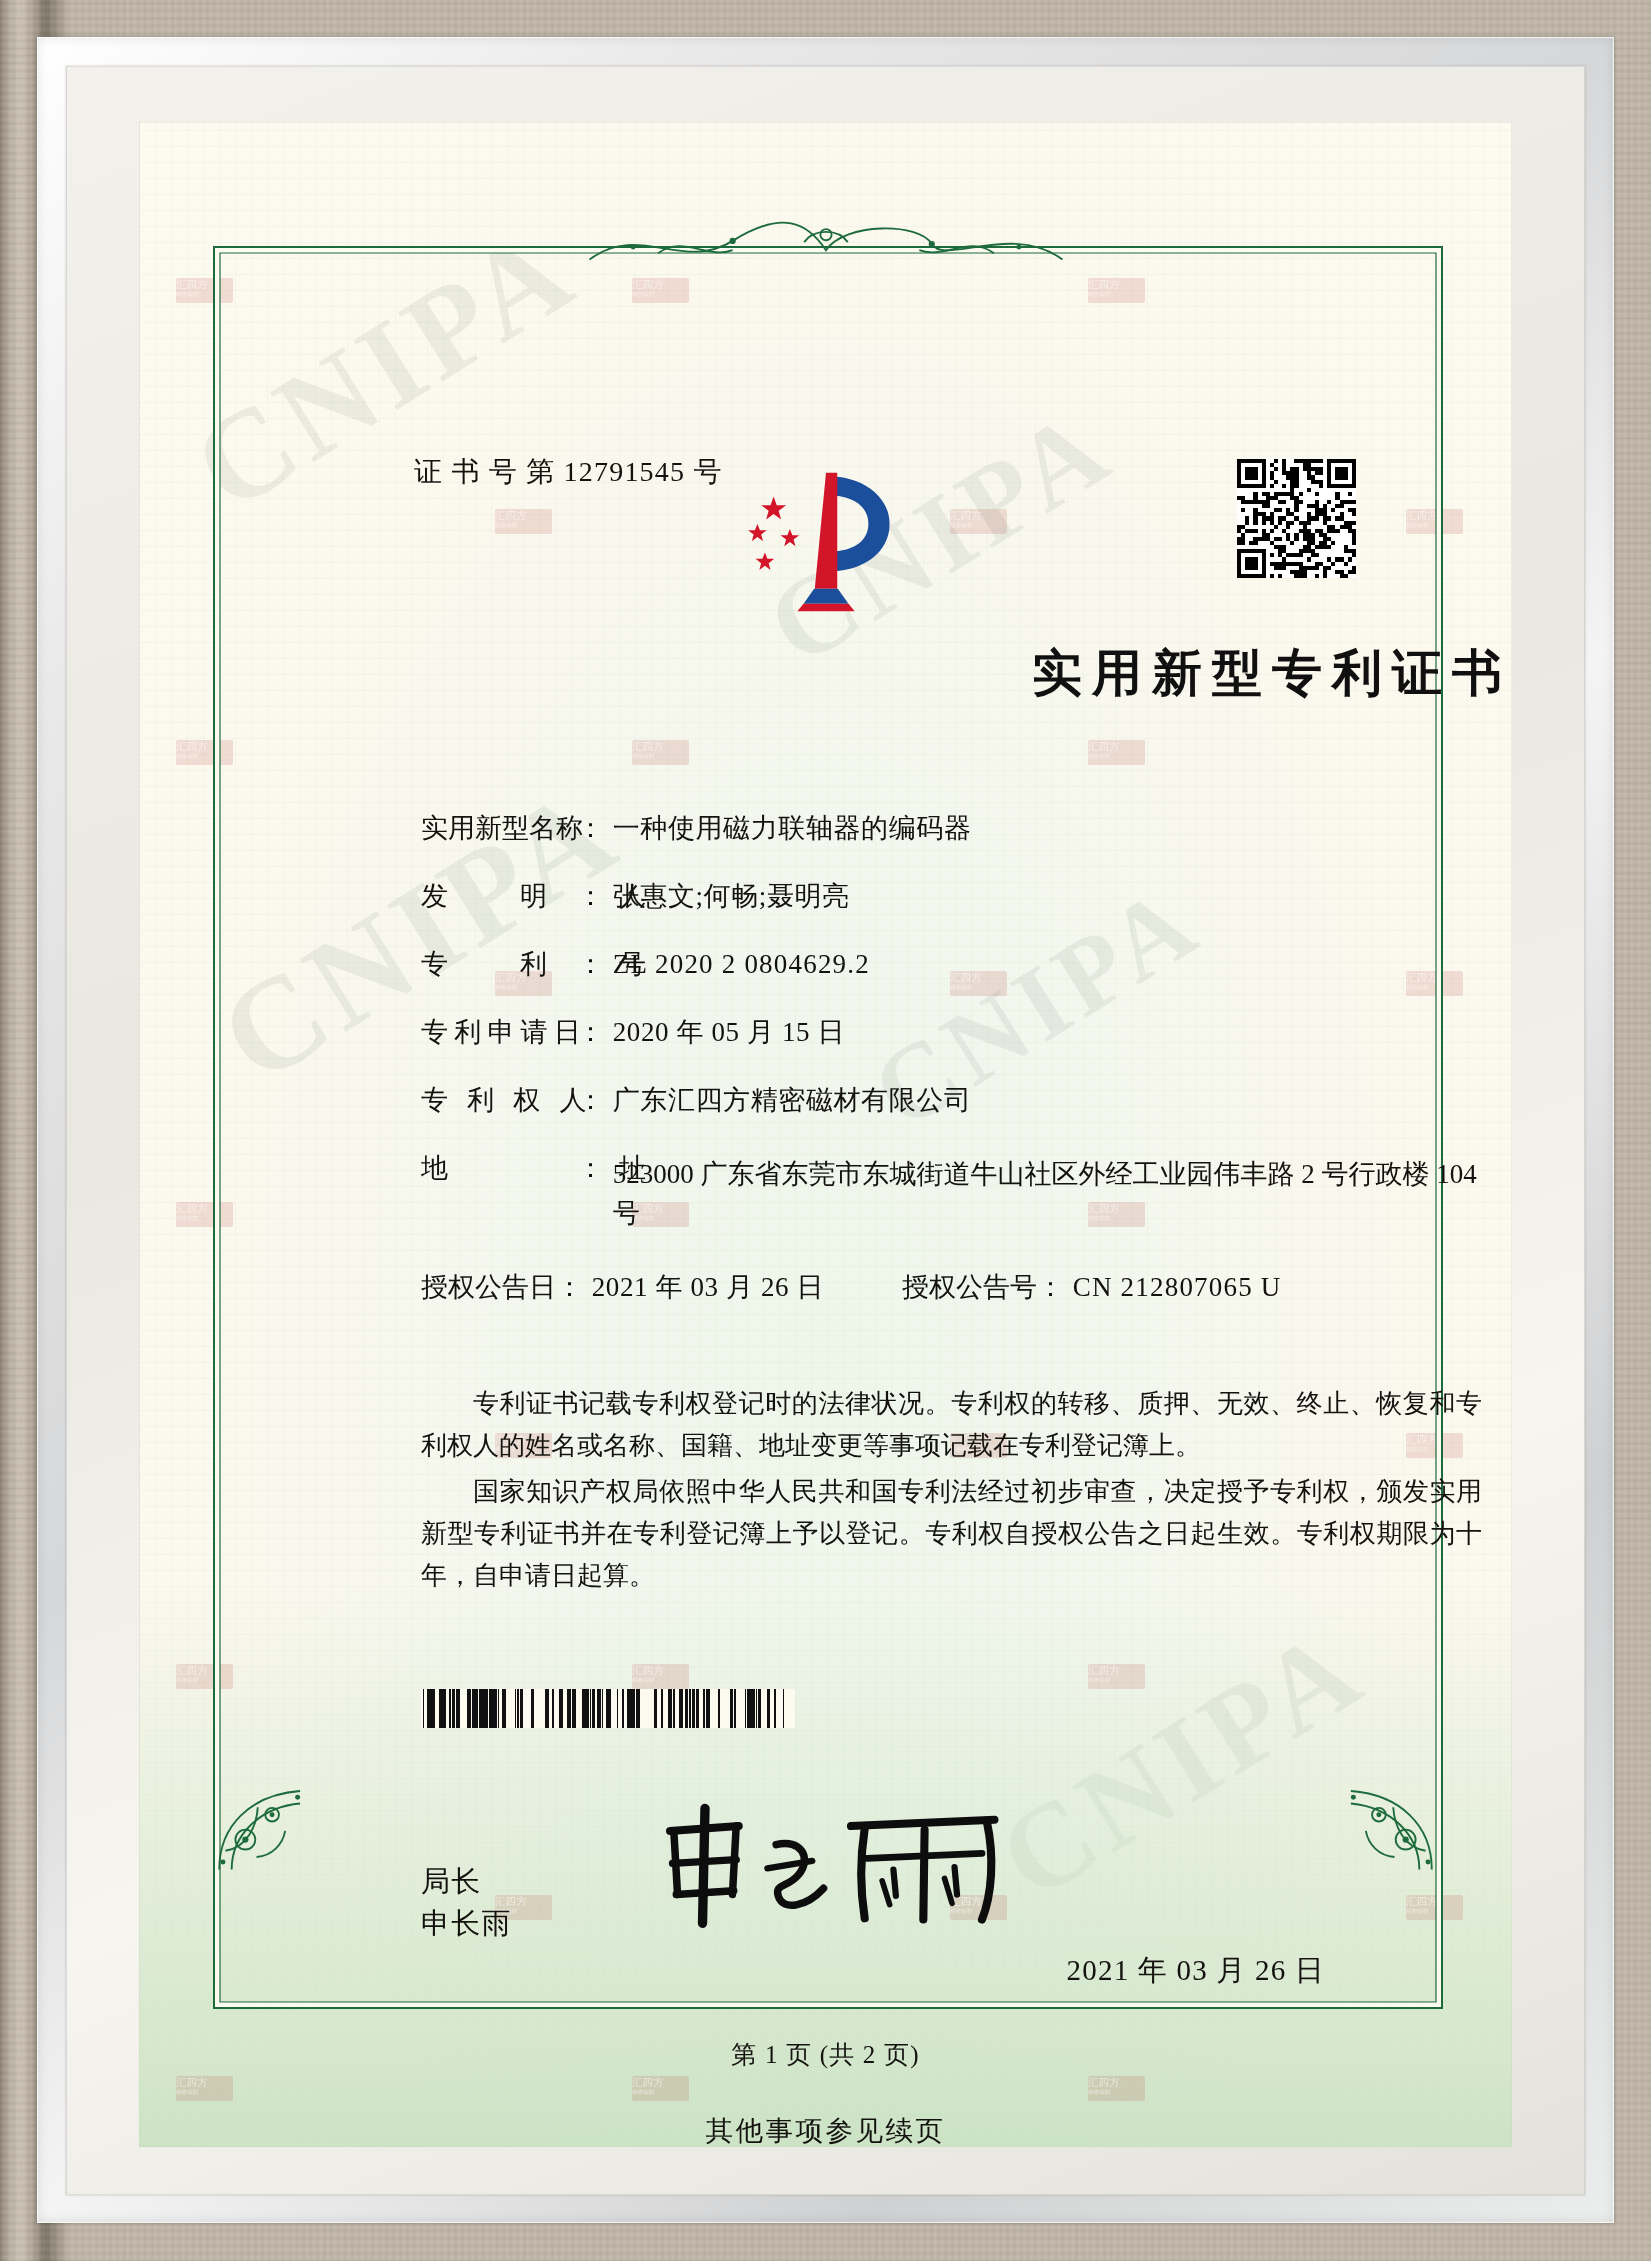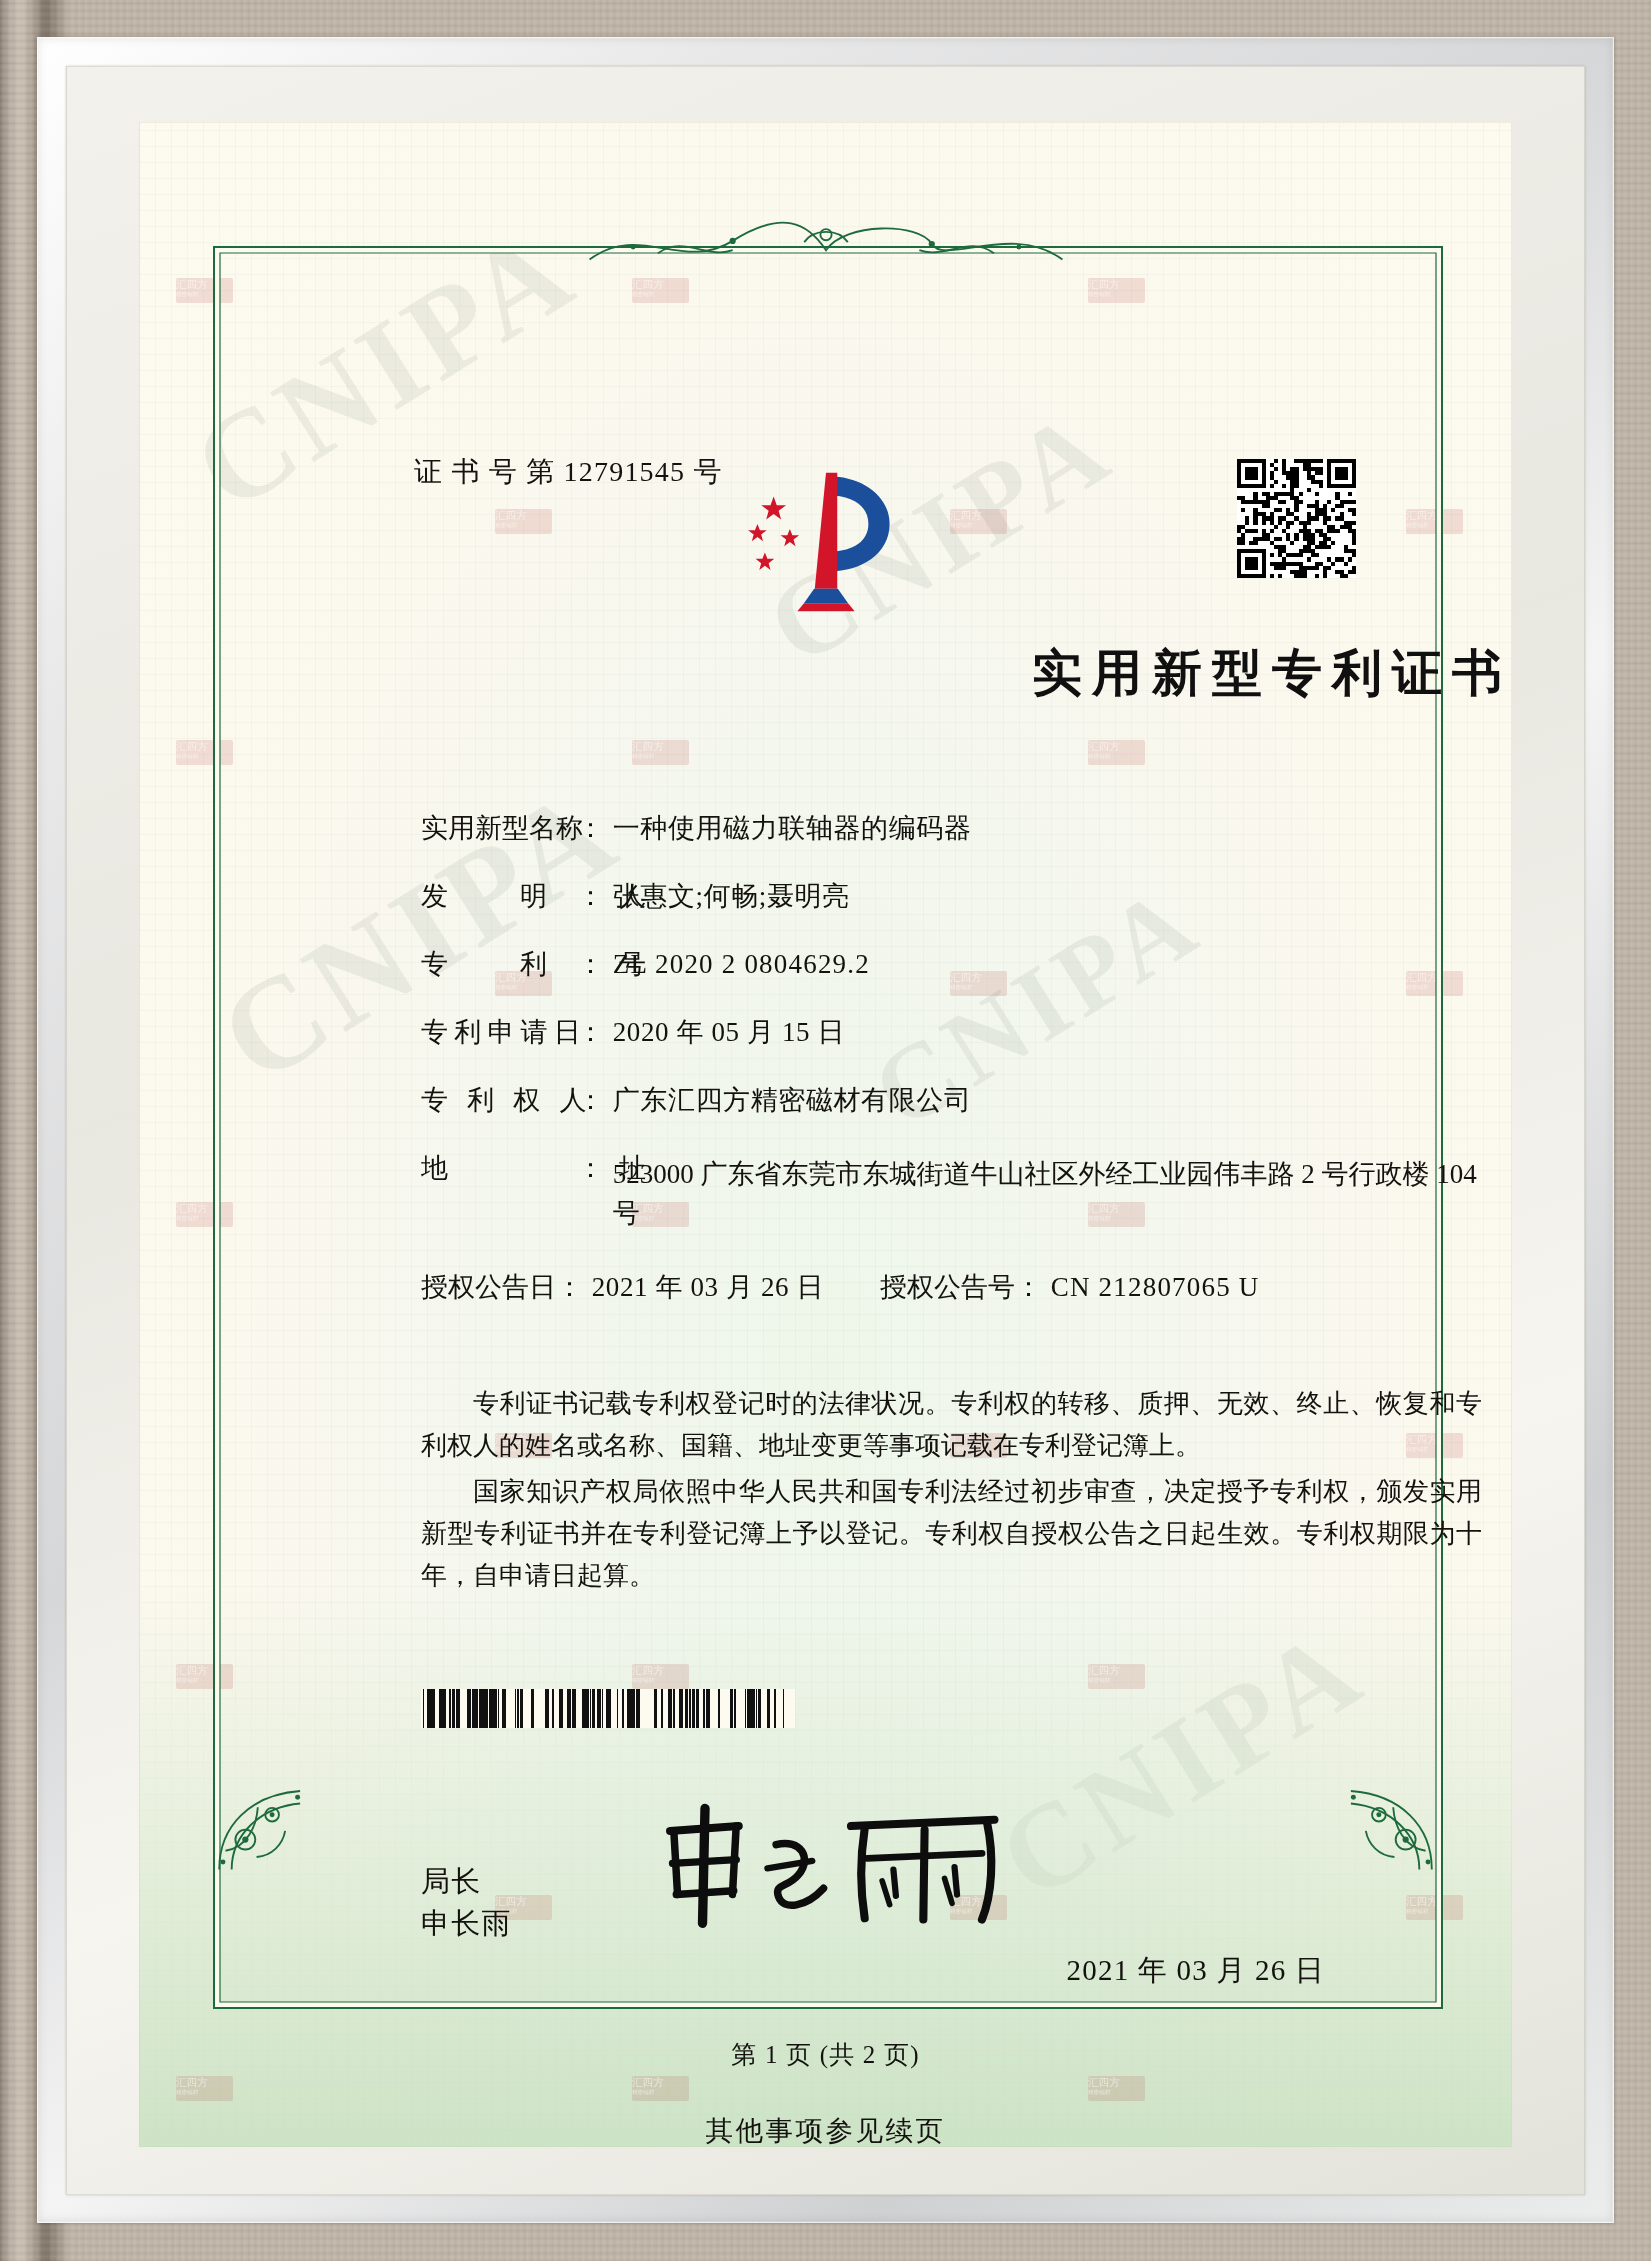--- a/index.html
+++ b/index.html
@@ -196,21 +196,21 @@
   }
   .lab.sp4 { letter-spacing: 22.5px; }
   .lab.sp2 { letter-spacing: 6.2px; }
   .colon { margin-right: 8.7px; }
   .val { letter-spacing: 0.6px; }
   .val.mono { font-family: "Liberation Serif", serif; letter-spacing: 1.2px; }
 
   .row-addr .val-wrap { display: inline-block; white-space: normal; width: 874px; line-height: 1.45; }
 
   .row-pub { margin-bottom: 25px; }
-  .pub-right { margin-left: 56px; }
+  .pub-right { margin-left: 78px; }
 
   
   .paras {
     position: absolute;
     left: 282px;
     top: 1261px;
     width: 1061px;
     font-size: 26px;
     line-height: 1.62;
     color: #14120f;

